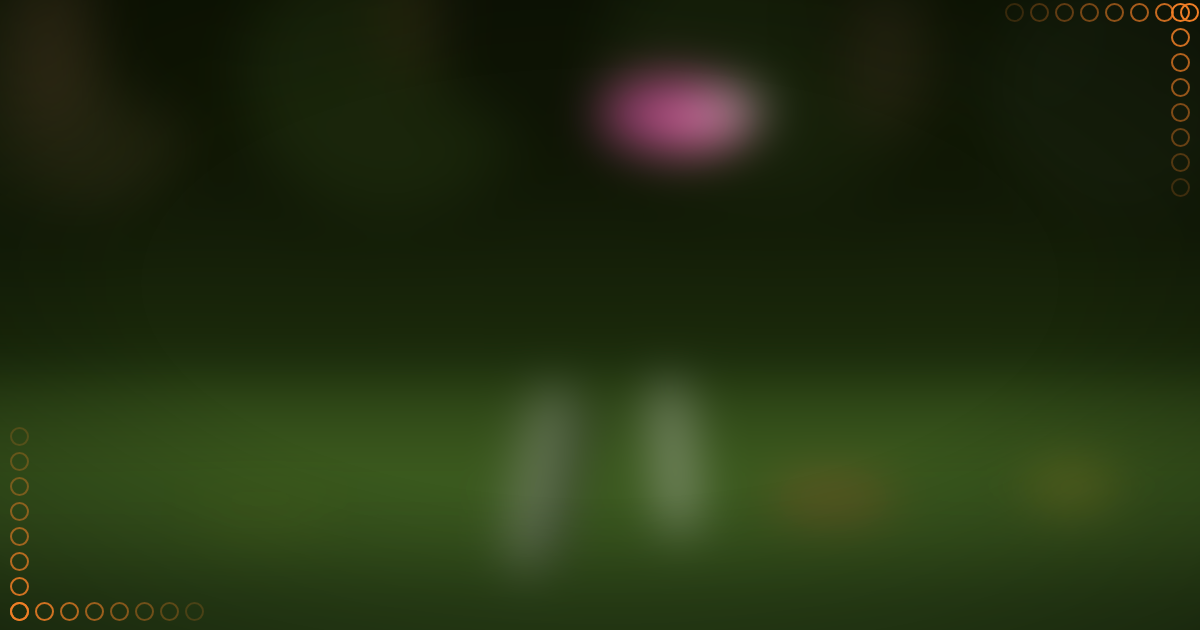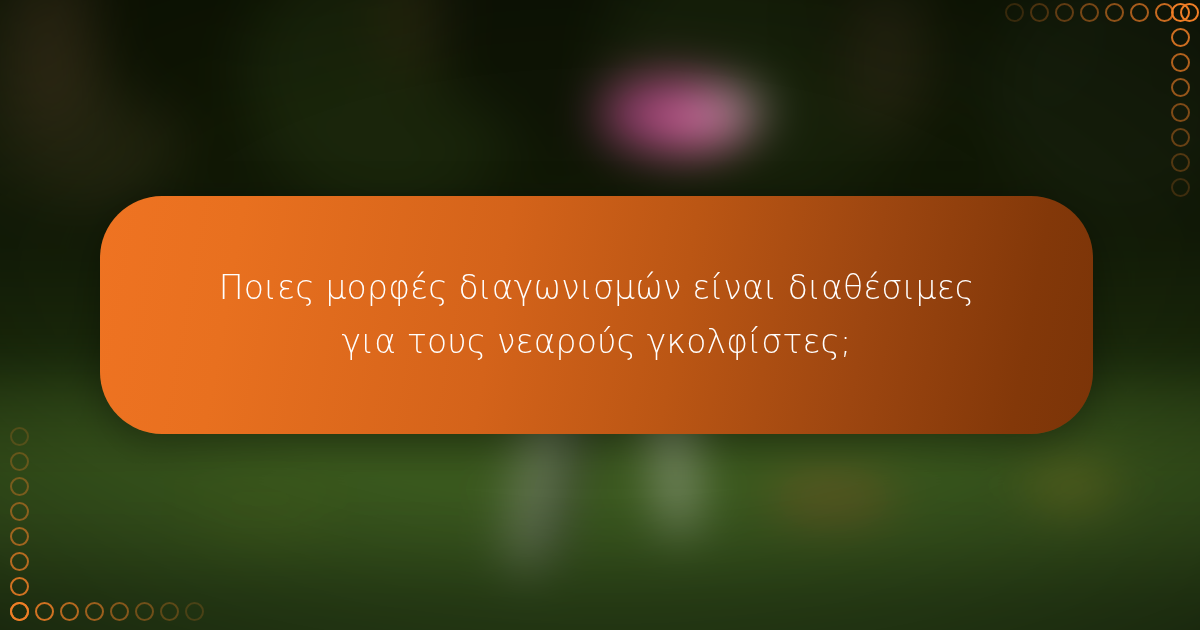--- a/index.html
+++ b/index.html
@@ -223,20 +223,14 @@
       <div class="dot" style="left: 10px; top: 602px; width: 19px; height: 19px; border-color: rgb(240, 126, 38); opacity: 1;"></div>
       <div class="dot" style="left: 35px; top: 602px; width: 19px; height: 19px; border-color: rgb(240, 126, 38); opacity: 0.85;"></div>
       <div class="dot" style="left: 60px; top: 602px; width: 19px; height: 19px; border-color: rgb(240, 126, 38); opacity: 0.72;"></div>
       <div class="dot" style="left: 85px; top: 602px; width: 19px; height: 19px; border-color: rgb(240, 126, 38); opacity: 0.6;"></div>
       <div class="dot" style="left: 110px; top: 602px; width: 19px; height: 19px; border-color: rgb(240, 126, 38); opacity: 0.49;"></div>
       <div class="dot" style="left: 135px; top: 602px; width: 19px; height: 19px; border-color: rgb(240, 126, 38); opacity: 0.39;"></div>
       <div class="dot" style="left: 160px; top: 602px; width: 19px; height: 19px; border-color: rgb(240, 126, 38); opacity: 0.29;"></div>
       <div class="dot" style="left: 185px; top: 602px; width: 19px; height: 19px; border-color: rgb(240, 126, 38); opacity: 0.2;"></div>
     </div>
 
-  <div class="card">
-    <div class="card-text">
-      <span>Ποιες μορφές διαγωνισμών είναι διαθέσιμες</span><br>
-      <span>για τους νεαρούς γκολφίστες;</span>
-    </div>
-  </div>
 
 </div>
 
 </body></html>

